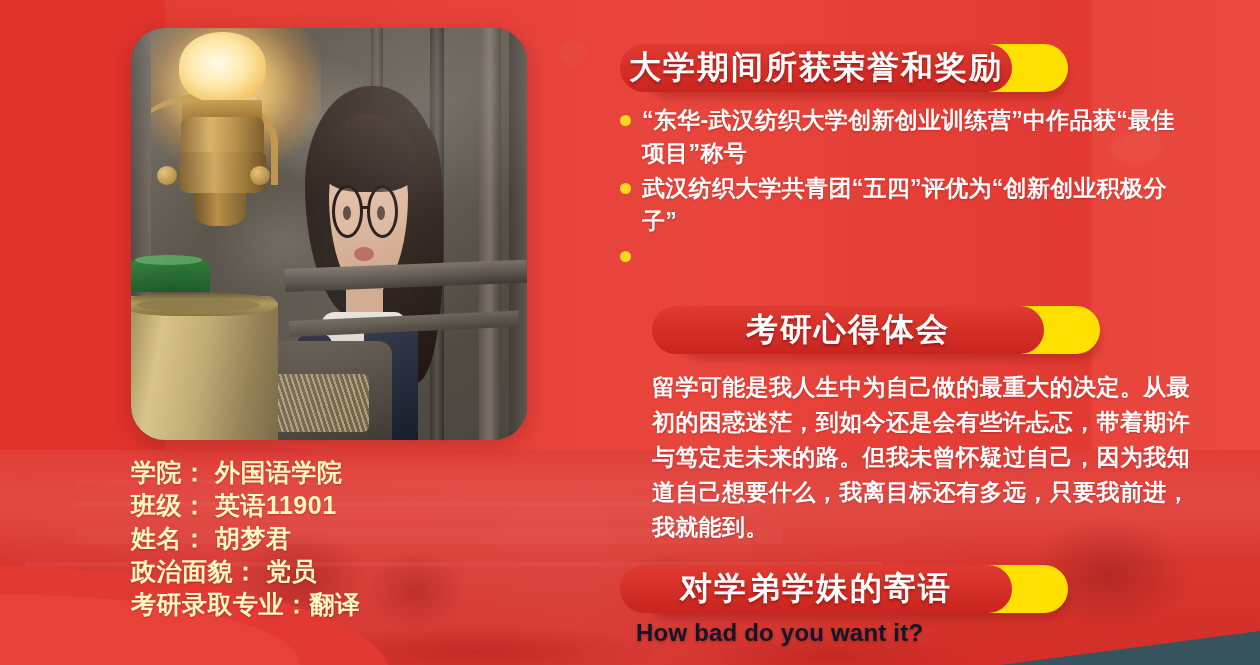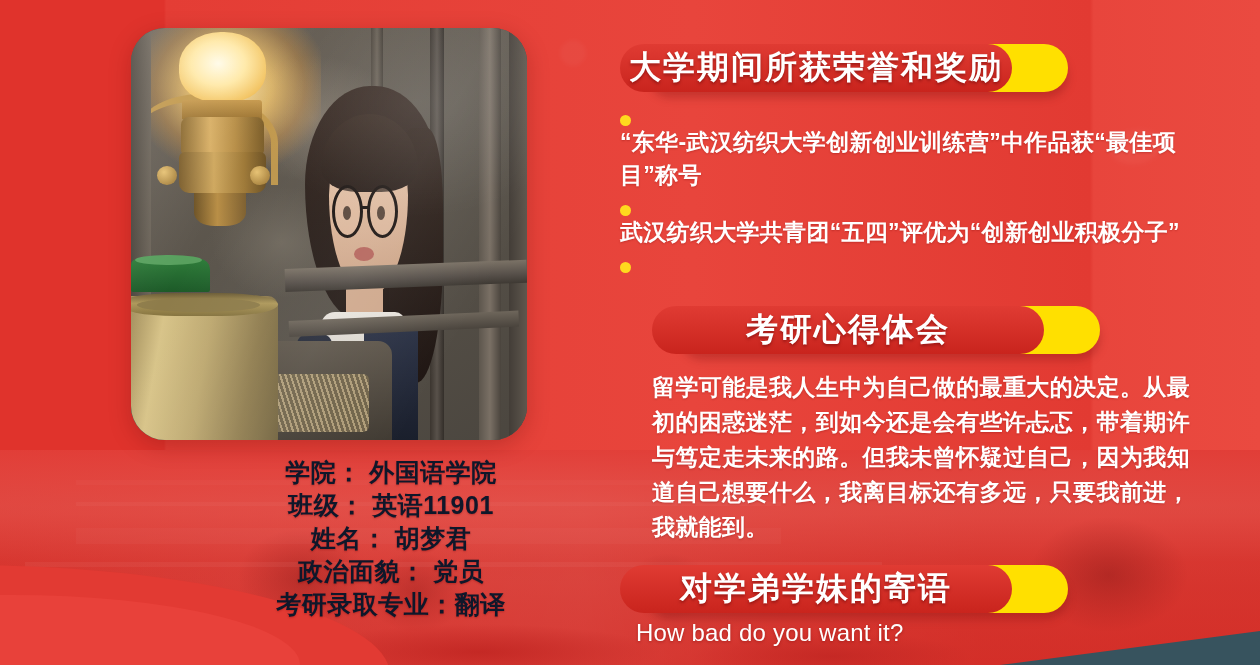--- a/index.html
+++ b/index.html
@@ -302,22 +302,21 @@
       linear-gradient(120deg, rgba(255,255,255,.14) 0%, rgba(255,255,255,0) 30%, rgba(255,255,255,.07) 58%, rgba(255,255,255,0) 80%),
       radial-gradient(ellipse 60% 40% at 72% 18%, rgba(255,255,255,.10), transparent 70%);
     pointer-events:none;
   }
 
   
   .info{
     position:absolute;
     left:131px; top:456px;
     width:520px;
-    color:#0f172a;
-    text-align:center;
+    color:#fef9c3;
   }
   .info-line{
     font-size:25px;
     font-weight:bold;
     line-height:33px;
     letter-spacing:.5px;
     text-shadow:0 1px 2px rgba(120,10,10,.35);
     white-space:nowrap;
   }
 
@@ -371,21 +370,20 @@
   .sec-msg{    top:565px; }
 
   .bullets{
     margin-top:12px;
     width:560px;
   }
   .bullet{
     display:flex;
     align-items:flex-start;
     margin-bottom:2px;
-    flex-direction:column;
   }
   .dot{
     flex:0 0 auto;
     width:11px; height:11px;
     border-radius:50%;
     background:#ffd91e;
     margin:11px 11px 0 0;
   }
   .bullet-text{
     color:#fff;
@@ -404,23 +402,23 @@
     font-weight:bold;
     line-height:35px;
     letter-spacing:.3px;
     text-align:justify;
     text-shadow:0 1px 2px rgba(120,10,10,.3);
   }
 
   .quote{
     margin-top:4px;
     margin-left:16px;
-    color:#ffffff;
+    color:#0f172a;
     font-size:24px;
-    font-weight:normal;
+    font-weight:bold;
     letter-spacing:.2px;
     text-shadow:0 1px 3px rgba(120,10,10,.45);
   }
 </style>
 </head>
 <body>
 
 <div id="poster">
 
   <div class="bg-base"></div>

